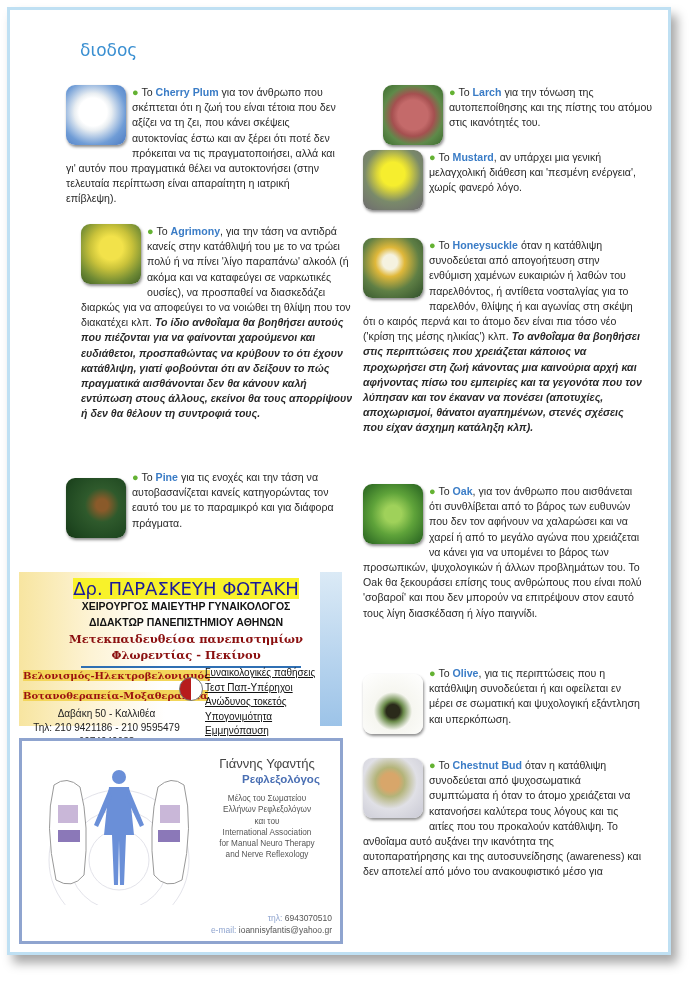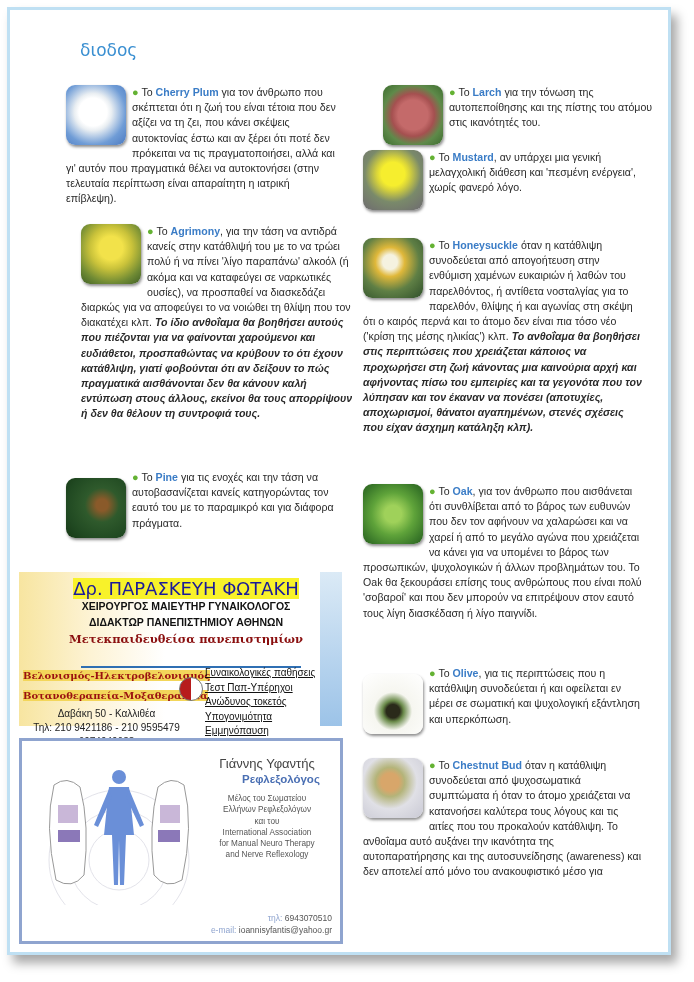--- a/index.html
+++ b/index.html
@@ -106,20 +106,21 @@
   <div class="thumb" style="background:radial-gradient(circle at 45% 40%,#d8a66a 0 18%,#b4b47a 30%,#e0e0e6 55%,#c9c9d4);"></div>
   <span class="bullet">●</span>
   <span>Το </span><span class="name">Chestnut Bud</span><span> όταν η κατάθλιψη συνοδεύεται από ψυχοσωματικά συμπτώματα ή όταν το άτομο χρειάζεται να κατανοήσει καλύτερα τους λόγους και τις αιτίες που του προκαλούν κατάθλιψη. Το ανθοΐαμα αυτό αυξάνει την ικανότητα της αυτοπαρατήρησης και της αυτοσυνείδησης (awareness) και δεν αποτελεί από μόνο του ανακουφιστικό μέσο για</span>
 </div>
 
 <div class="ad1">
   <div class="title"><span>Δρ. ΠΑΡΑΣΚΕΥΗ ΦΩΤΑΚΗ</span></div>
   <div class="l1">ΧΕΙΡΟΥΡΓΟΣ ΜΑΙΕΥΤΗΡ ΓΥΝΑΙΚΟΛΟΓΟΣ</div>
   <div class="l2">ΔΙΔΑΚΤΩΡ ΠΑΝΕΠΙΣΤΗΜΙΟΥ ΑΘΗΝΩΝ</div>
   <div class="l3">Μετεκπαιδευθείσα πανεπιστημίων</div>
+  <div class="l4">Φλωρεντίας - Πεκίνου</div>
   <div class="rule"></div>
   <div class="svc svc1">Βελονισμός-Ηλεκτροβελονισμός</div>
   <div class="svc svc2">Βοτανοθεραπεία-Μοξαθεραπεία</div>
   <div class="yy"></div>
   <div class="addr a1">Δαβάκη 50 - Καλλιθέα</div>
   <div class="addr a2">Τηλ: 210 9421186 - 210 9595479</div>
   <div class="addr a3">6974949638</div>
   <div class="list">
     <div>Γυναικολογικές παθήσεις</div>
     <div>Τεστ Παπ-Υπέρηχοι</div>

